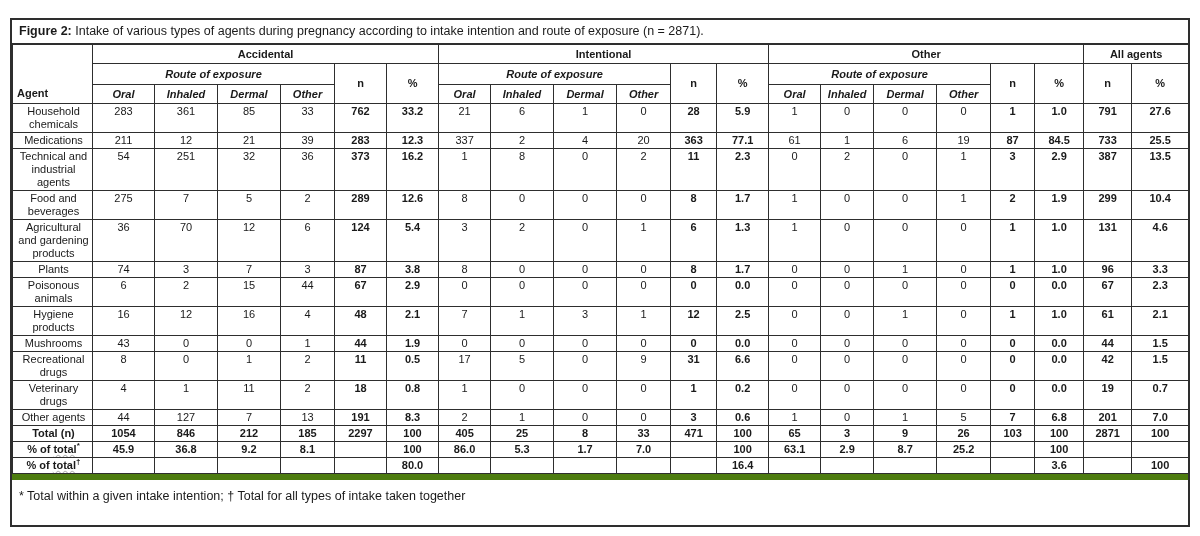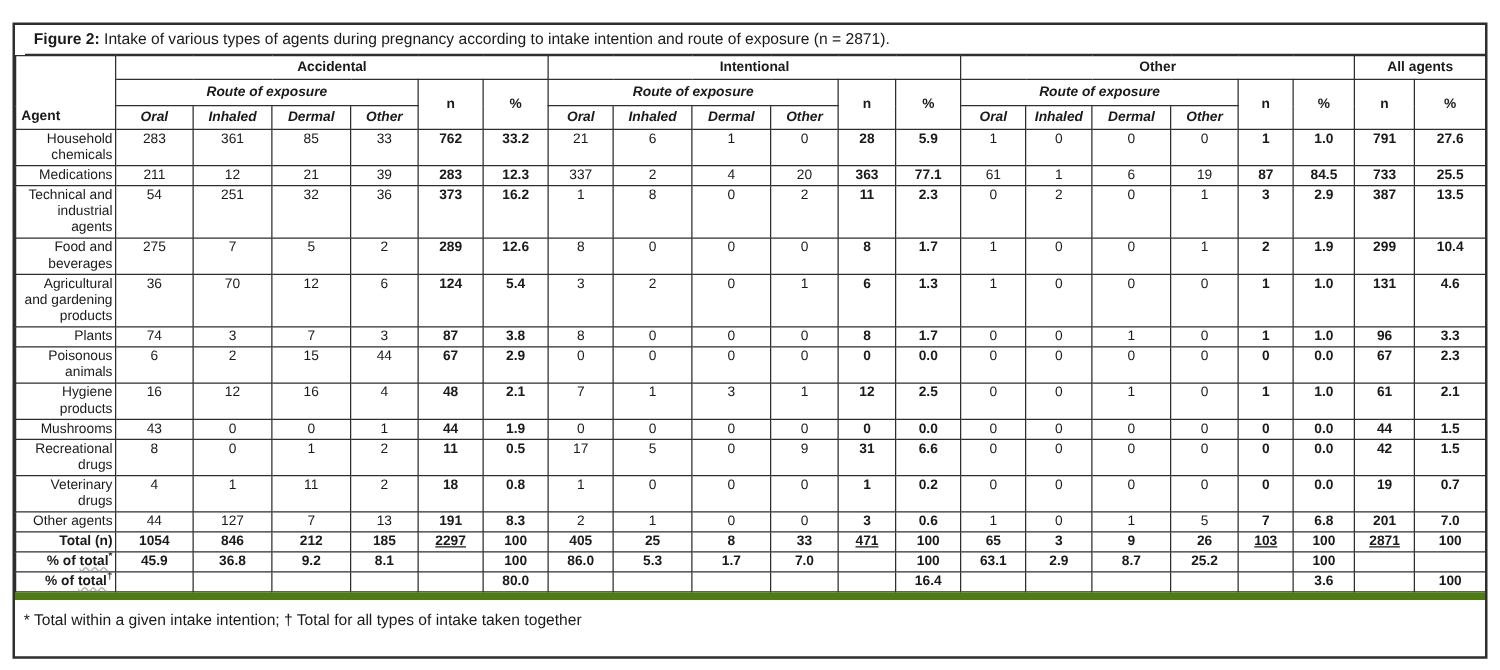--- a/index.html
+++ b/index.html
@@ -1,30 +1,30 @@
 <!DOCTYPE html>
 <html><head>
 <meta charset="utf-8">
 <style>
   html,body{margin:0;padding:0;background:#fff;color:#1a1a1a;font-family:"Liberation Sans",sans-serif;}
   .page{width:1200px;height:536px;box-sizing:border-box;padding:18px 10px 8px 10px;}
   .figure-box{box-sizing:border-box;width:1180px;border:2px solid #2e2e2e;background:#fff;}
-  .caption{border-bottom:1px solid #2e2e2e;padding:4px 7px 5px 7px;font-size:12.5px;margin-left:8px;}
+  .caption{border-bottom:1px solid #2e2e2e;padding:4px 7px 5px 7px;font-size:12.5px;}
   .caption b{font-weight:bold;}
   table{border-collapse:collapse;width:100%;table-layout:fixed;font-size:11px;line-height:13px;}
   th,td{border:1px solid #2e2e2e;padding:1px 2px;text-align:center;vertical-align:top;overflow:hidden;}
   thead th{vertical-align:middle;font-weight:bold;}
   th.group-h{height:16px;}
   th.agent-h{vertical-align:bottom;text-align:left;padding:3px 4px;}
   th.route-label,th.rc{font-style:italic;}
   th.route-label{height:18px;margin-left:23px;}
   th.rc{height:16px;margin-left:13px;}
-  td.agent-cell{text-align:right;padding:1px 2px 1px 4px;}
+  td.agent-cell{text-align:center;padding:1px 2px 1px 4px;}
   .emph{font-weight:bold;}
-  .ul{text-decoration:underline;}
+  .ul{}
   .squig{text-decoration-line:underline;text-decoration-style:wavy;text-decoration-color:#b5b5b5;text-decoration-skip-ink:none;}
   sup{font-size:8px;line-height:0;}
   .footnote{border-top:6px solid #4d7c0f;padding:9px 7px 22px 7px;font-size:12.5px;}
 </style>
 </head>
 <body>
 
 <div class="page">
   <div class="figure-box">
 

